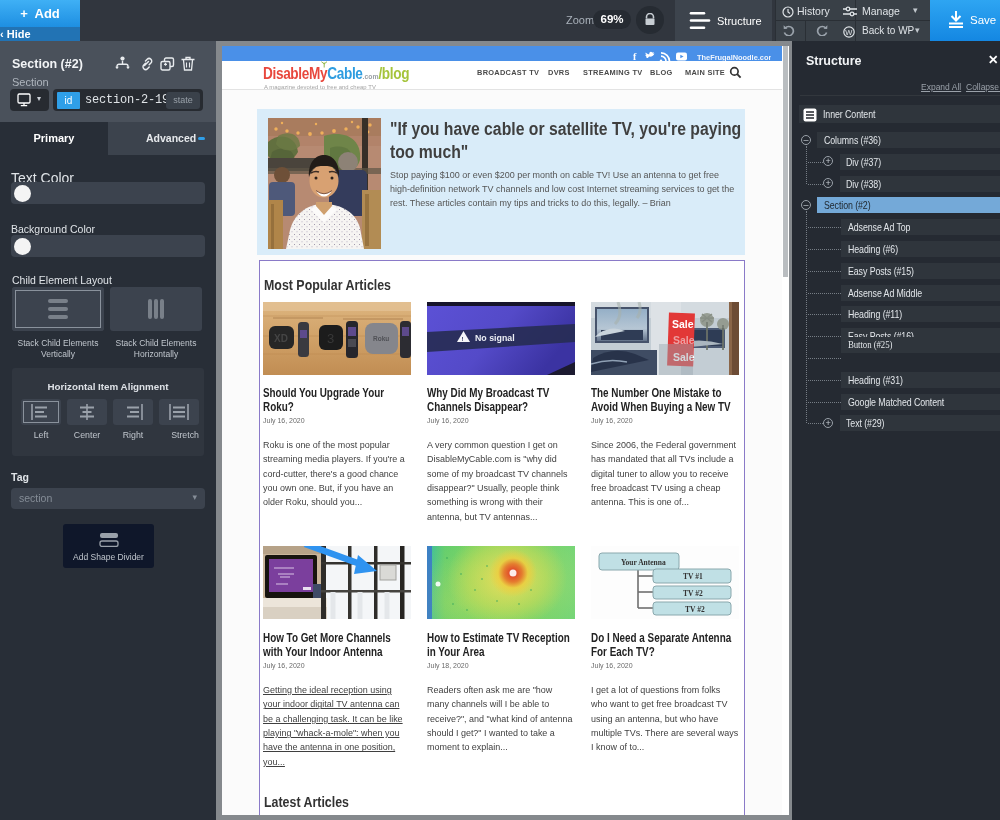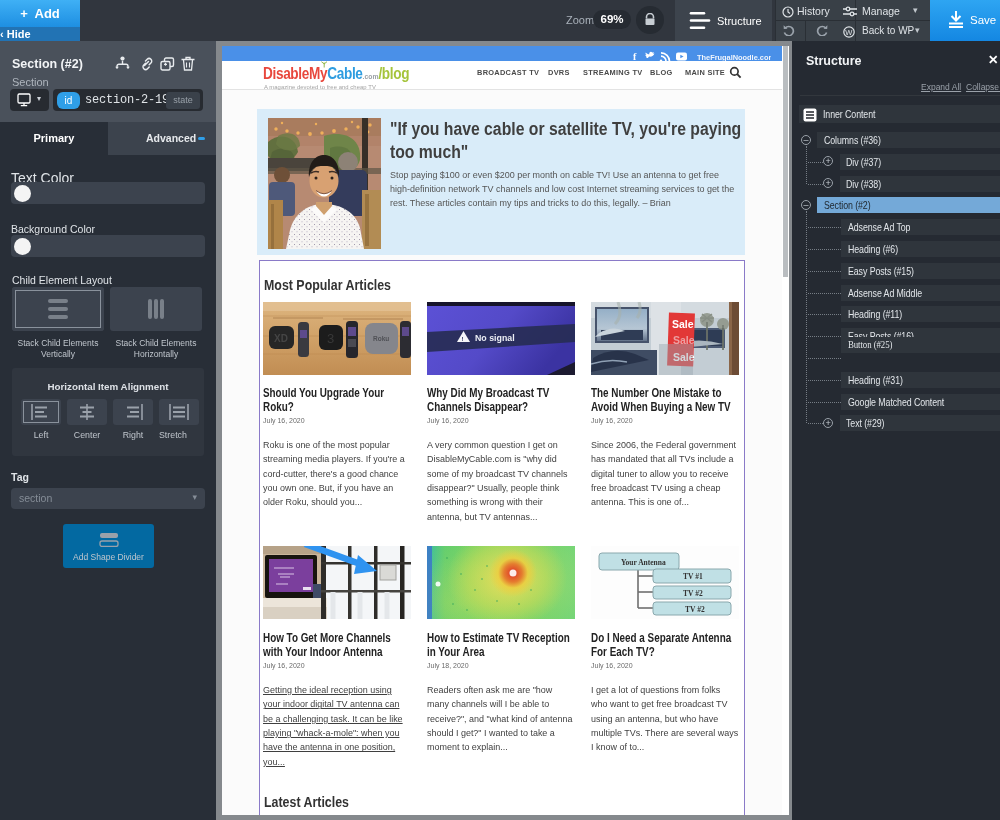--- a/index.html
+++ b/index.html
@@ -140,21 +140,21 @@
       <svg class="abs" style="left:7px;top:4px;" width="14" height="14" viewBox="0 0 14 14">
           <g stroke="#fff" stroke-width="1.3" fill="none">
             <rect x="1" y="1" width="12" height="9" rx="1.2"></rect>
             <path d="M7 10v2.2M3.8 12.6h6.4"></path>
           </g>
         </svg>
     <div class="abs" style="left:27px;top:5px;color:#cdd2d8;font-size:8px;">▾</div>
     </div>
 
     <div class="abs" style="left:53px;top:48px;width:150px;height:22px;background:#272b31;border-radius:4px;"></div>
-    <div class="abs" style="left:57px;top:50.5px;width:23px;height:17px;background:#2f9fe8;border-radius:6px;color:#fff;font-size:10px;text-align:center;line-height:17px;">id</div>
+    <div class="abs" style="left:57px;top:50.5px;width:23px;height:17px;background:#2f9fe8;border-radius:1px;color:#fff;font-size:10px;text-align:center;line-height:17px;">id</div>
     <div class="abs" style="left:85px;top:52px;color:#dfe3e6;font-family:'Liberation Mono',monospace;font-size:12px;letter-spacing:-0.2px;">section-2-1932</div>
     <div class="abs" style="left:166px;top:50.5px;width:34px;height:17px;background:#3a414a;border-radius:3px;color:#98a0a8;font-size:9px;text-align:center;line-height:17px;">state</div>
 
     <div class="abs" style="left:0;top:81px;width:216px;height:33px;background:#4a515b;"></div>
     <div class="abs" style="left:108px;top:81px;width:108px;height:33px;background:#3c434d;color:#e6e9ec;font-size:10.5px;font-weight:bold;">
       <span class="abs" style="left:38px;top:10px;">Advanced</span>
       <span class="abs" style="left:90px;top:15px;width:7px;height:3px;border-radius:1.5px;background:#2f9fe8;"></span>
     </div>
     <div class="abs" style="left:0;top:81px;width:108px;height:33px;background:#282e37;color:#fff;font-size:11px;font-weight:bold;text-align:center;line-height:33px;">Primary</div>
 
@@ -214,30 +214,30 @@
             <g stroke="#9aa1aa" stroke-width="2">
               <path d="M1 0v16" stroke-width="1.6"></path>
               <path d="M19 0v16" stroke-width="1.6"></path>
               <path d="M4 3.5h12M4 8h12M4 12.5h12"></path>
             </g>
           </svg>
       </div>
       <div class="abs" style="left:9px;top:62px;width:40px;text-align:center;color:#c0c6cd;font-size:8.8px;">Left</div>
       <div class="abs" style="left:55px;top:62px;width:40px;text-align:center;color:#c0c6cd;font-size:8.8px;">Center</div>
       <div class="abs" style="left:101px;top:62px;width:40px;text-align:center;color:#c0c6cd;font-size:8.8px;">Right</div>
-      <div class="abs" style="left:147px;top:62px;width:40px;text-align:left;color:#c0c6cd;font-size:8.8px;">Stretch</div>
+      <div class="abs" style="left:147px;top:62px;width:40px;text-align:right;color:#c0c6cd;font-size:8.8px;">Stretch</div>
     </div>
 
     <div class="abs" style="left:11px;top:430px;color:#dfe3e7;font-size:10.5px;font-weight:bold;">Tag</div>
     <div class="abs" style="left:11px;top:447px;width:194px;height:21px;background:#3c434e;border-radius:4px;">
       <span class="abs" style="left:8px;top:4px;color:#858d97;font-size:10.5px;">section</span>
       <span class="abs" style="right:8px;top:4px;color:#858d97;font-size:9px;">▾</span>
     </div>
 
-    <div class="abs" style="left:63px;top:483px;width:91px;height:44px;background:#0369a1;border-radius:3px;">
+    <div class="abs" style="left:63px;top:483px;width:91px;height:44px;background:#0f172a;border-radius:3px;">
       <svg class="abs" style="left:35px;top:9px;" width="22" height="14" viewBox="0 0 22 14">
           <rect x="2" y="0" width="18" height="5" rx="2" fill="#9aa1aa"></rect>
           <rect x="2" y="8" width="18" height="5.5" rx="2" fill="none" stroke="#9aa1aa" stroke-width="1.3"></rect>
         </svg>
       <div class="abs" style="left:0;top:28px;width:91px;text-align:center;color:#c0c6cd;font-size:8.5px;">Add Shape Divider</div>
     </div>
   </div>
 
   <div class="abs" id="canvas" style="left:216px;top:41px;width:576px;height:779px;background:#85898d;"></div>
 

